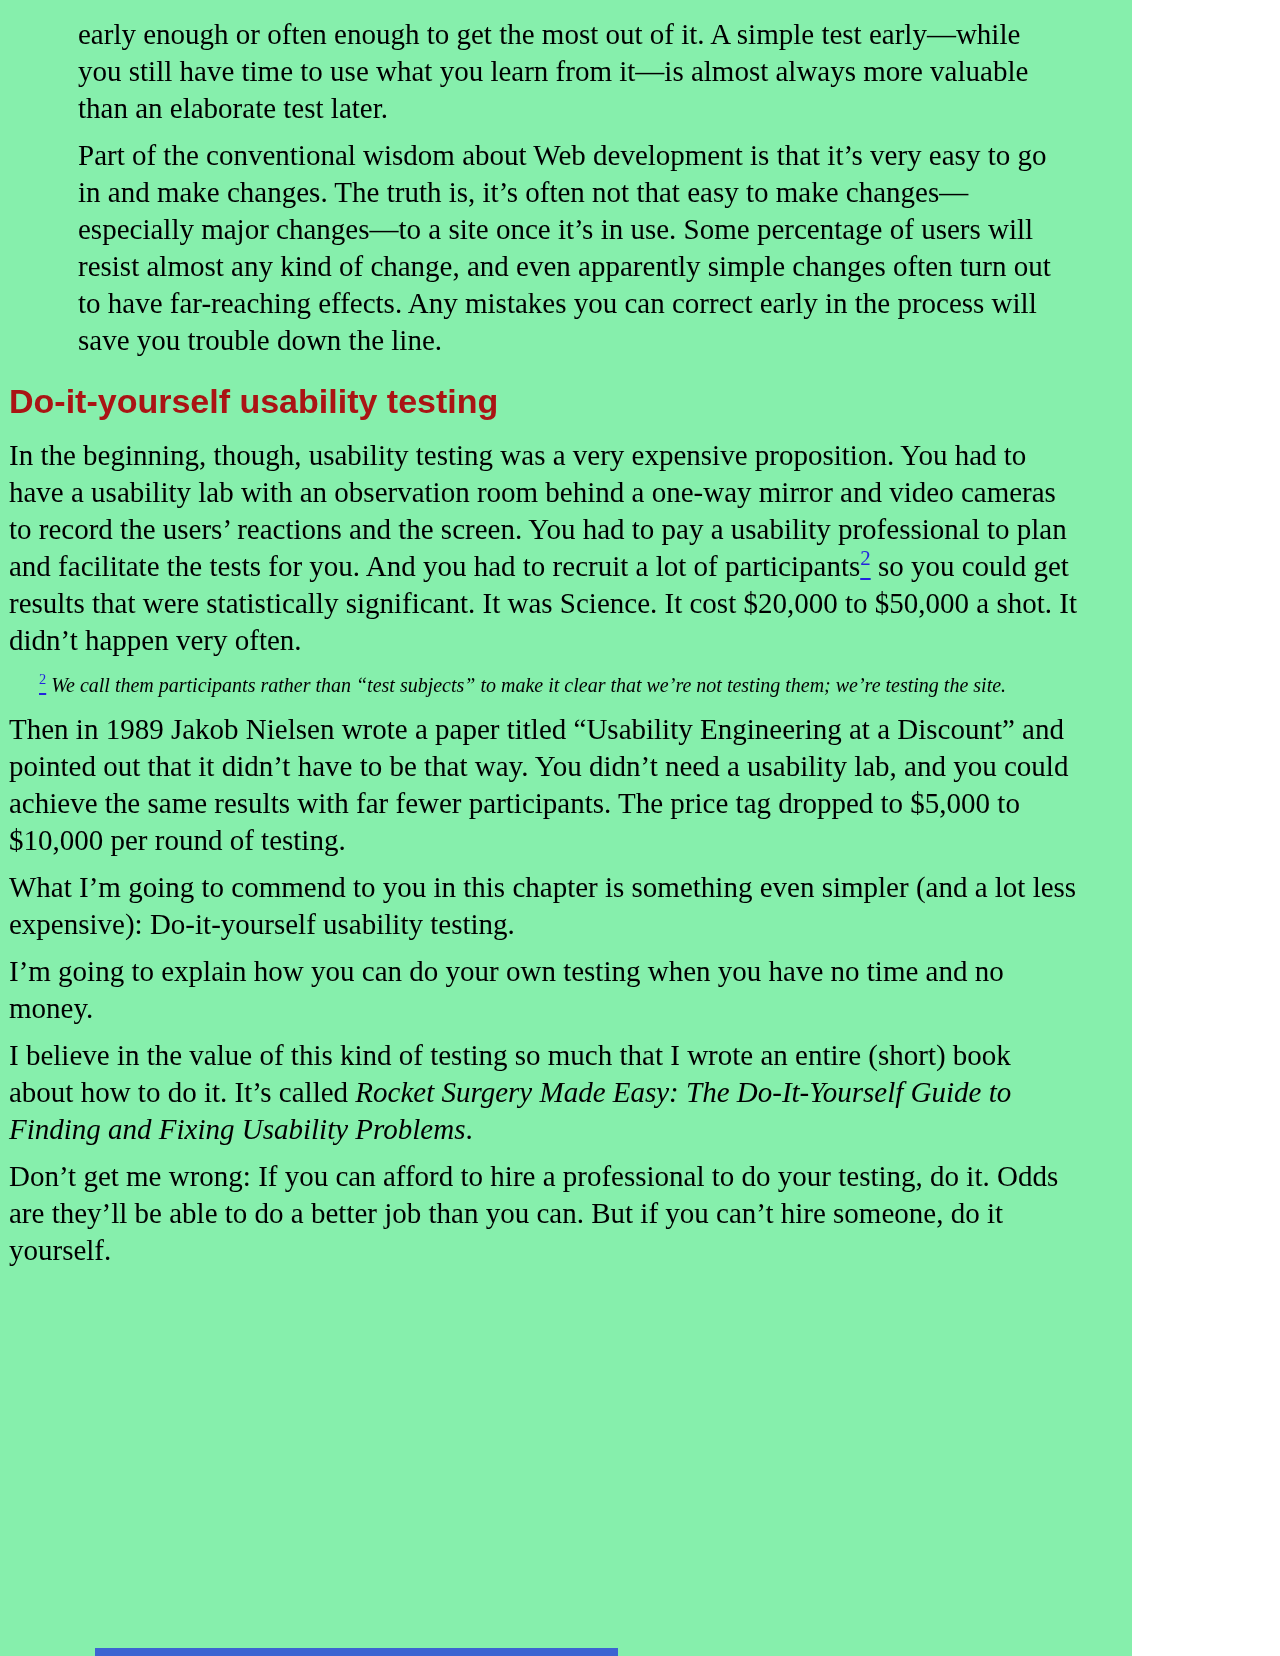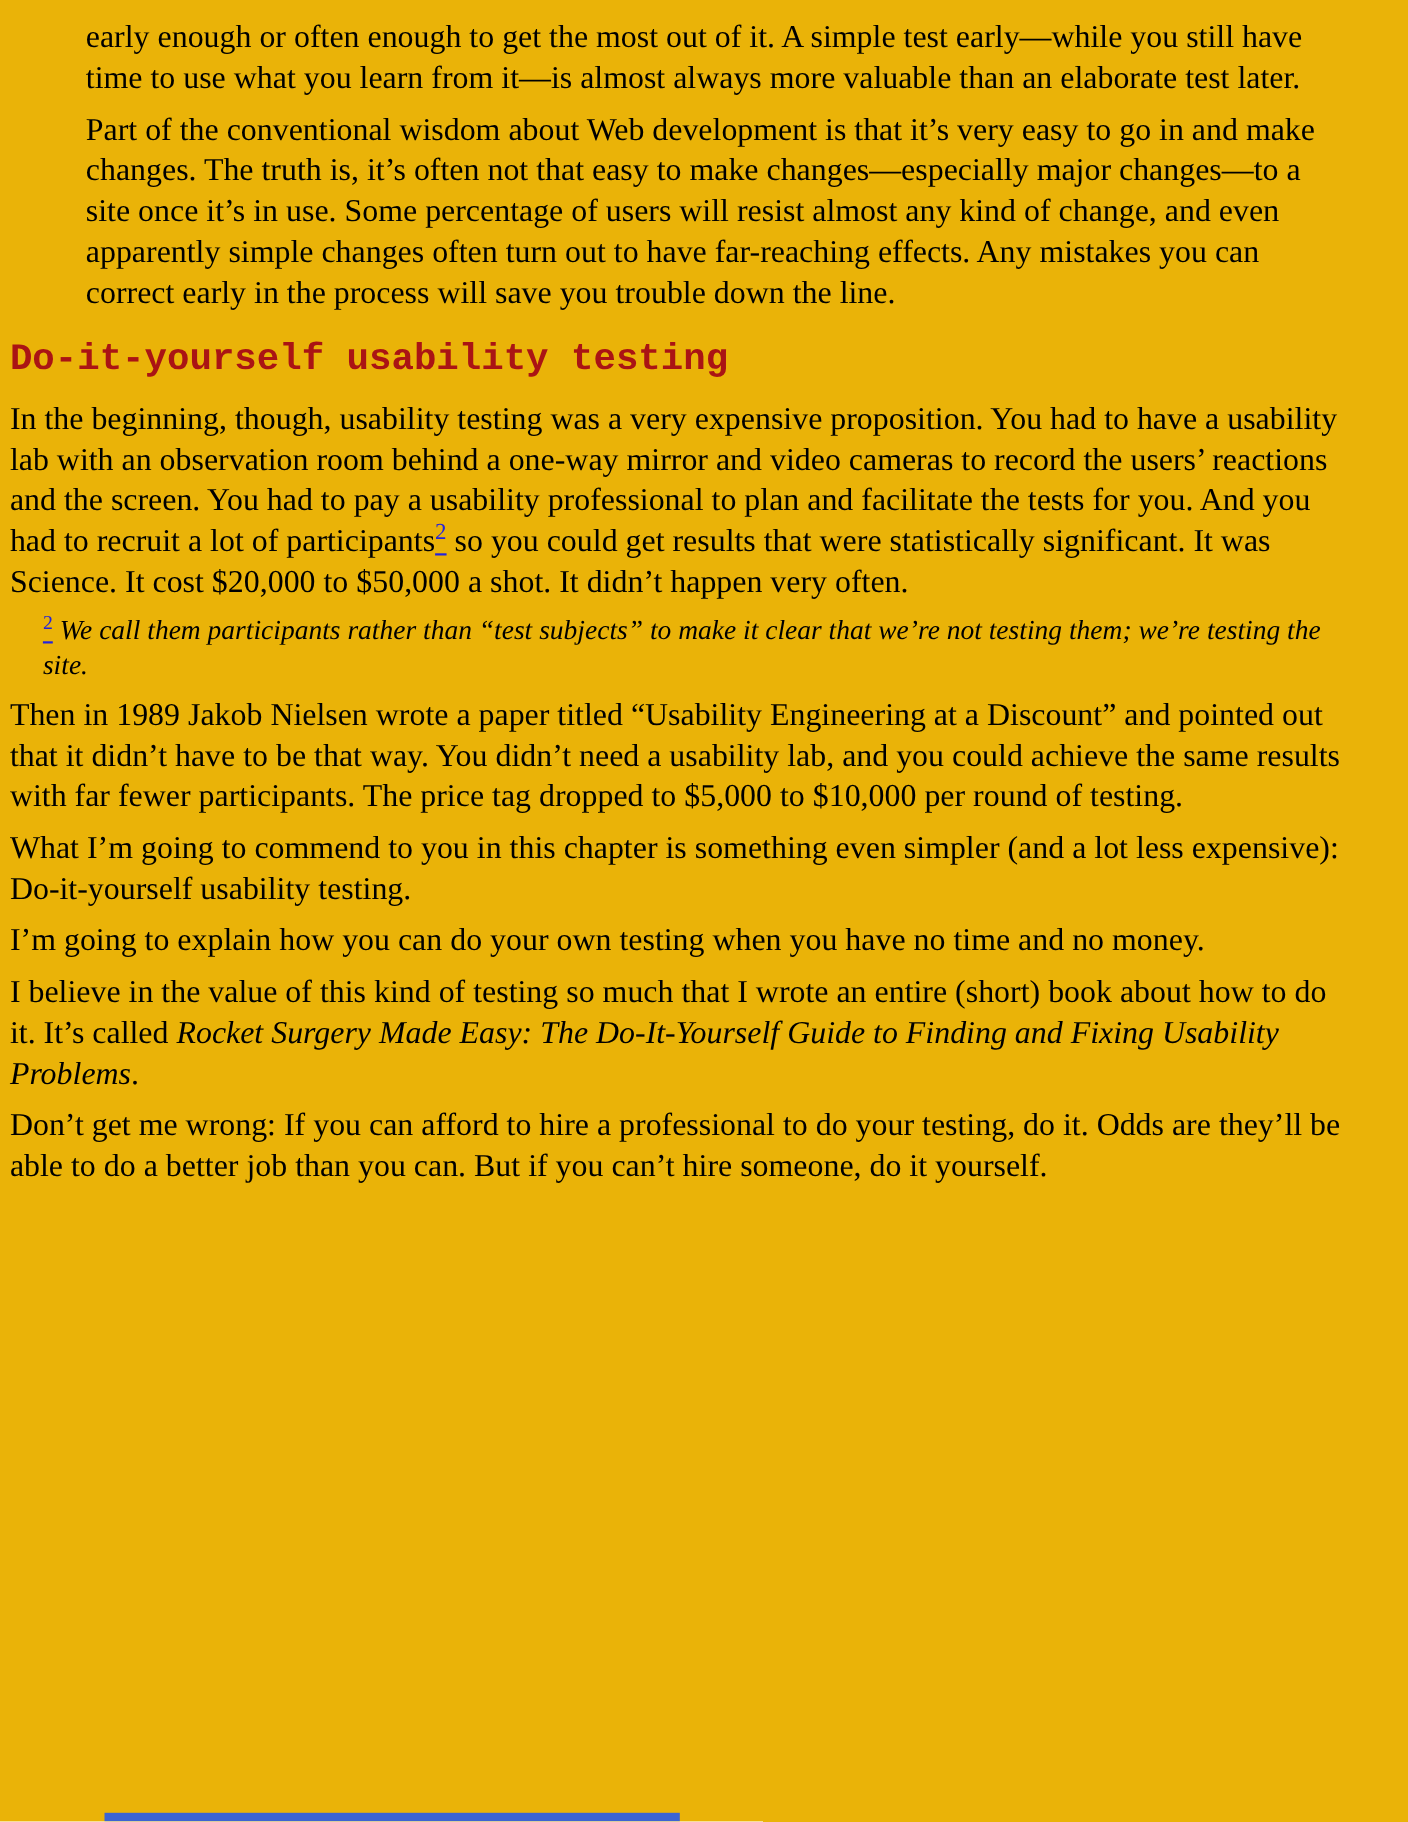--- a/index.html
+++ b/index.html
@@ -1,41 +1,41 @@
 <!DOCTYPE html>
 <html style="--heading_red: #aa1414; --link_blue: #2323dd; --bar_blue: #3c64d2;"><head>
 <meta charset="utf-8">
 <style>
   html, body { margin: 0; padding: 0; background: #ffffff; }
   .page {
     position: relative;
-    width: 1280px;
+    width: 1132px;
     height: 1656px;
-    background: #eab308;
+    background: #86efac;
     box-sizing: border-box;
     padding: 16px 54px 0 9px;
     overflow: hidden;
     color: #000000;
     font-family: "Liberation Serif", "DejaVu Serif", serif;
     font-size: 29px;
     line-height: 37px;
   }
   p { margin: 0 0 10px 0; }
   p.indent { margin-left: 69px; margin-right: 26px; }
   h1.section-heading {
     font-size: 34px;
     line-height: 40px;
     font-weight: bold;
     color: var(--heading_red, #aa1414);
     margin: 22px 0 16px 0;
-    font-family: Liberation Mono, monospace;
+    font-family: Liberation Sans, sans-serif;
   }
   .footnote {
     margin: 2px 0 10px 30px;
-    font-size: 25px;
+    font-size: 20px;
     line-height: 32px;
   }
   .footnote .fn-text { font-style: italic; }
   a.footnote-link {
     color: var(--link_blue, #2323dd);
     text-decoration: underline;
     cursor: pointer;
   }
   sup { font-size: 0.72em; vertical-align: super; line-height: 0; }
   .book-title { font-style: italic; }

